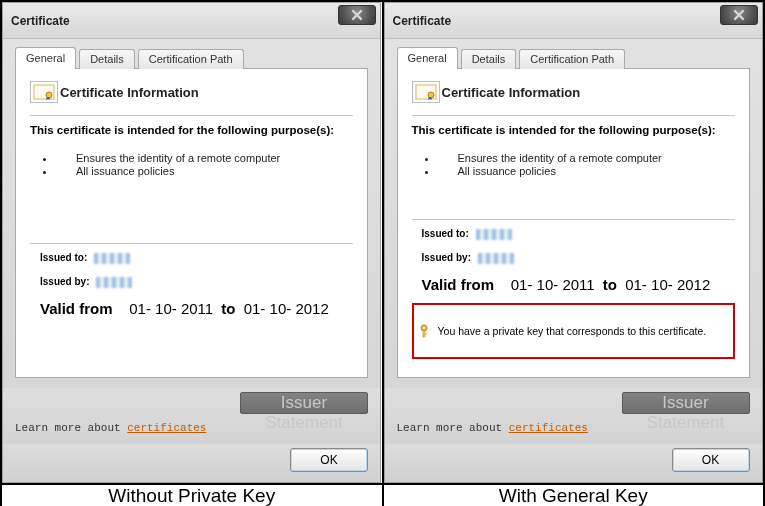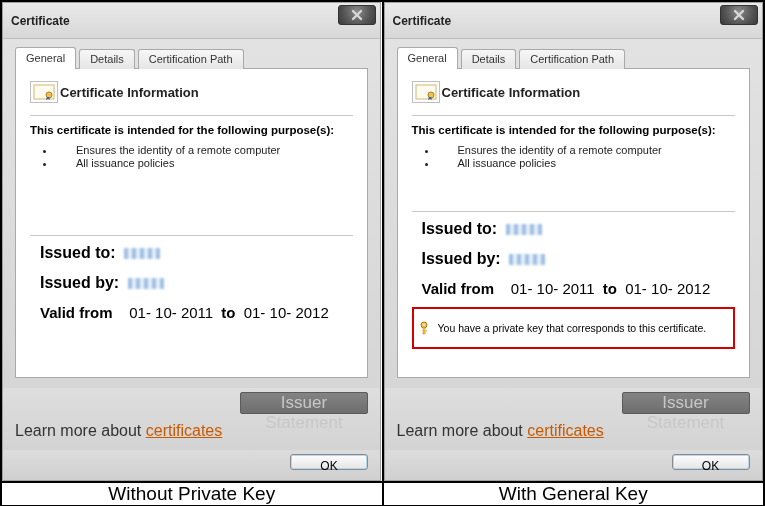--- a/index.html
+++ b/index.html
@@ -124,36 +124,36 @@
     color: #222;
   }
   hr.sep {
     border: none;
     border-top: 1px solid #c8c8c8;
     margin: 4px 0 8px 0;
   }
   .intended {
     font-weight: bold;
     font-size: 11.5px;
-    margin-bottom: 8px;
+    margin-bottom: 16px;
   }
   ul.purposes {
     margin: 2px 0 8px 26px;
     padding: 0;
   }
   ul.purposes li {
     font-size: 11px;
     color: #222;
     margin-bottom: 1px;
     padding-left: 20px;
   }
   .gap-block { height: 54px; }
   .gap-block-short { height: 30px; }
   .field-row {
-    font-size: 16px;
+    font-size: 10px;
     margin-bottom: 12px;
     padding-left: 10px;
   }
   .field-row .lbl { font-weight: bold; }
   .blur {
     display: inline-block;
     width: 36px; height: 11px;
     background: repeating-linear-gradient(90deg, #9fbfe3 0 4px, #e4eef8 4px 8px);
     filter: blur(1px);
     vertical-align: middle;
@@ -161,21 +161,21 @@
   }
   .valid-row {
     font-size: 15px;
     padding-left: 10px;
     margin-top: 6px;
   }
   .valid-row .lbl { font-weight: bold; }
   .valid-row .to { font-weight: bold; margin: 0 4px; }
   .pk-box {
     border: 2px solid #d30000;
-    padding: 12px 6px;
+    padding: 19px 6px;
     margin-top: 10px;
     display: flex;
     align-items: center;
     gap: 6px;
   }
   .pk-text { font-size: 10.5px; }
   .footer-area {
     padding: 6px 12px 10px 12px;
     display: flex;
     flex-direction: column;
@@ -190,33 +190,34 @@
     border: 1px solid #5b5b5b;
     border-radius: 2px;
     width: 128px;
     height: 22px;
     font-size: 17px;
     text-align: center;
     line-height: 20px;
     margin-top: -2px;
   }
   .learn {
-    font-size: 16px;
+    font-size: 11px;
     color: #333;
+    font-family: Liberation Mono, monospace;
   }
   .learn a { color: #c75a00; text-decoration: underline; }
   .ok-row {
     display: flex;
     justify-content: flex-end;
     padding: 4px 12px 10px 12px;
     background: linear-gradient(#dcdcdc, #d0d0d0);
   }
   .ok-btn {
     width: 78px;
-    height: 16px;
+    height: 24px;
     border: 1px solid #8a8a8a;
     border-radius: 3px;
     background: linear-gradient(#fefefe, #e5e5e5);
     font-size: 12px;
     text-align: center;
     line-height: 22px;
     box-shadow: 0 0 0 1px #b8d6f0 inset;
   }
 </style>
 </head>

